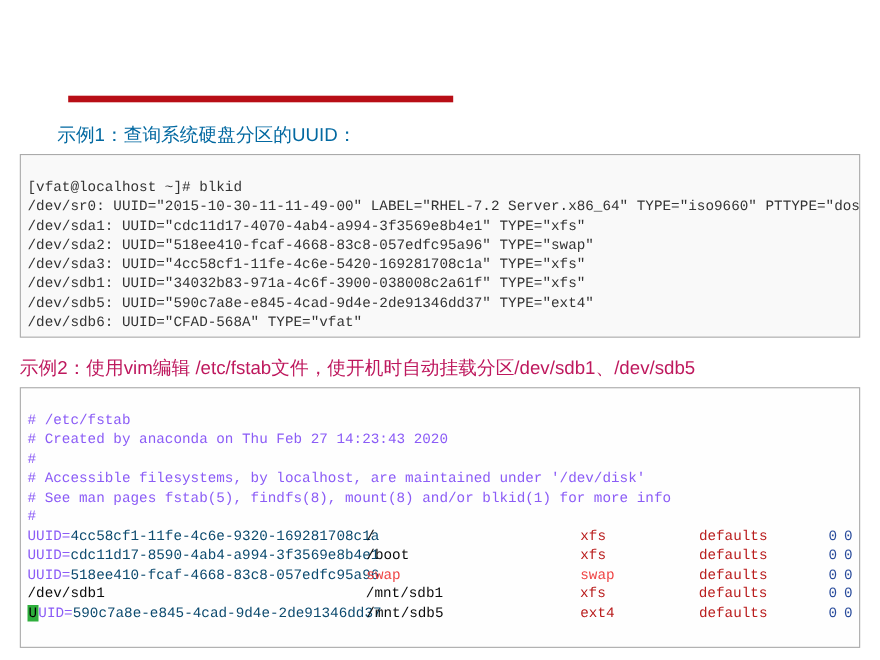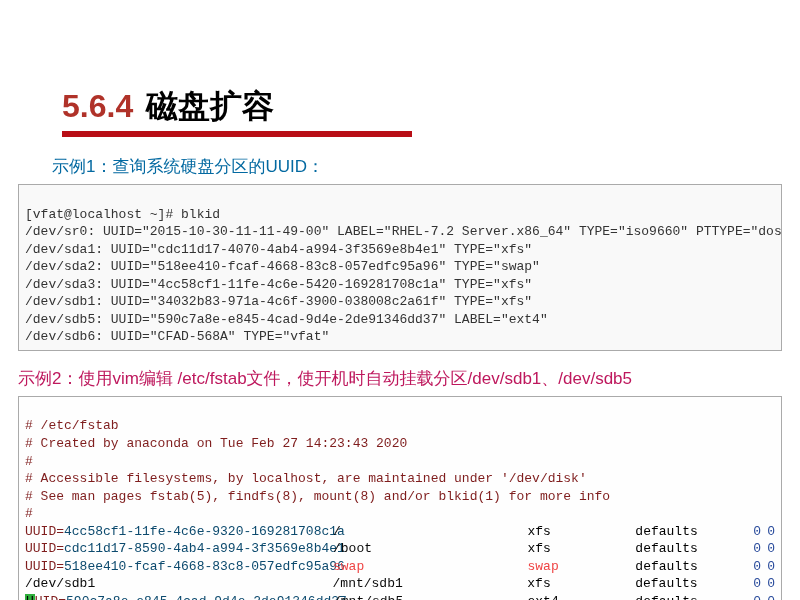--- a/index.html
+++ b/index.html
@@ -53,62 +53,58 @@
       margin: 6px 18px 0 18px;
       border: 1px solid #aaa;
       background: #fefefe;
       padding: 3px 6px 4px 6px;
       font-family: "Courier New", monospace;
       font-size: 13px;
       line-height: 1.35;
       white-space: pre;
       overflow: hidden;
     }
-    .c-teal { color: #7f1d1d; margin-top: 22px; }
+    .c-teal { color: #8b5cf6; margin-top: 22px; }
     .c-brown { color: #0c4a6e; }
     .c-darkblue { color: #2a4c9c; }
     .c-yellow { color: #ef4444; }
-    .c-green { color: #000000; }
+    .c-green { color: #b91c1c; }
     .c-black { color: #0a0a0a; }
     .cursor-hl { background: #2eae3c; color: #000; padding: 0 1px; }
     .fstab-row { display: flex; }
     .col-dev { width: 308px; }
     .col-mount { width: 195px; }
     .col-fs { width: 60px; }
     .col-opts { width: 108px; margin-left: 48px; }
     .col-dump { width: 18px; text-align: right; }
     .col-pass { width: 14px; text-align: right; }
   </style>
 </head>
 <body>
 
 <div class="title-section">
-  <div class="title">
-    <span class="title-num">5.6.4</span>
-    <span class="title-text">磁盘扩容</span>
-  </div>
   <div class="title-underline"></div>
 </div>
 
 <div class="subtitle1">示例1：查询系统硬盘分区的UUID：</div>
 
 <div class="term-box1">
 <span>[vfat@localhost ~]# blkid</span>
 <span>/dev/sr0: UUID="2015-10-30-11-11-49-00" LABEL="RHEL-7.2 Server.x86_64" TYPE="iso9660" PTTYPE="dos"</span>
 <span>/dev/sda1: UUID="cdc11d17-4070-4ab4-a994-3f3569e8b4e1" TYPE="xfs"</span>
 <span>/dev/sda2: UUID="518ee410-fcaf-4668-83c8-057edfc95a96" TYPE="swap"</span>
 <span>/dev/sda3: UUID="4cc58cf1-11fe-4c6e-5420-169281708c1a" TYPE="xfs"</span>
 <span>/dev/sdb1: UUID="34032b83-971a-4c6f-3900-038008c2a61f" TYPE="xfs"</span>
-<span>/dev/sdb5: UUID="590c7a8e-e845-4cad-9d4e-2de91346dd37" LABEL="ext4"</span>
+<span>/dev/sdb5: UUID="590c7a8e-e845-4cad-9d4e-2de91346dd37" TYPE="ext4"</span>
 <span>/dev/sdb6: UUID="CFAD-568A" TYPE="vfat"</span>
 </div>
 
 <div class="subtitle2">示例2：使用vim编辑 /etc/fstab文件，使开机时自动挂载分区/dev/sdb1、/dev/sdb5</div>
 
 <div class="term-box2">
 <span class="c-teal"># /etc/fstab</span>
-<span class="c-teal"># Created by anaconda on Tue Feb 27 14:23:43 2020</span>
+<span class="c-teal"># Created by anaconda on Thu Feb 27 14:23:43 2020</span>
 <span class="c-teal">#</span>
 <span class="c-teal"># Accessible filesystems, by localhost, are maintained under '/dev/disk'</span>
 <span class="c-teal"># See man pages fstab(5), findfs(8), mount(8) and/or blkid(1) for more info</span>
 <span class="c-teal">#</span>
 <div id="fstab-rows"><div class="fstab-row"><span class="col-dev"><span class="c-teal">UUID=</span><span class="c-brown">4cc58cf1-11fe-4c6e-9320-169281708c1a</span></span><span class="col-mount c-black">/</span><span class="col-fs c-green">xfs</span><span class="col-opts c-green">defaults</span><span class="col-dump c-darkblue">0</span><span class="col-pass c-darkblue">0</span></div><div class="fstab-row"><span class="col-dev"><span class="c-teal">UUID=</span><span class="c-brown">cdc11d17-8590-4ab4-a994-3f3569e8b4e1</span></span><span class="col-mount c-black">/boot</span><span class="col-fs c-green">xfs</span><span class="col-opts c-green">defaults</span><span class="col-dump c-darkblue">0</span><span class="col-pass c-darkblue">0</span></div><div class="fstab-row"><span class="col-dev"><span class="c-teal">UUID=</span><span class="c-brown">518ee410-fcaf-4668-83c8-057edfc95a96</span></span><span class="col-mount c-yellow">swap</span><span class="col-fs c-yellow">swap</span><span class="col-opts c-green">defaults</span><span class="col-dump c-darkblue">0</span><span class="col-pass c-darkblue">0</span></div><div class="fstab-row"><span class="col-dev"><span class="c-black">/dev/sdb1</span></span><span class="col-mount c-black">/mnt/sdb1</span><span class="col-fs c-green">xfs</span><span class="col-opts c-green">defaults</span><span class="col-dump c-darkblue">0</span><span class="col-pass c-darkblue">0</span></div><div class="fstab-row"><span class="col-dev"><span class="cursor-hl">U</span><span class="c-teal">UID=</span><span class="c-brown">590c7a8e-e845-4cad-9d4e-2de91346dd37</span></span><span class="col-mount c-black">/mnt/sdb5</span><span class="col-fs c-green">ext4</span><span class="col-opts c-green">defaults</span><span class="col-dump c-darkblue">0</span><span class="col-pass c-darkblue">0</span></div></div>
 </div>
 
 </body></html>

